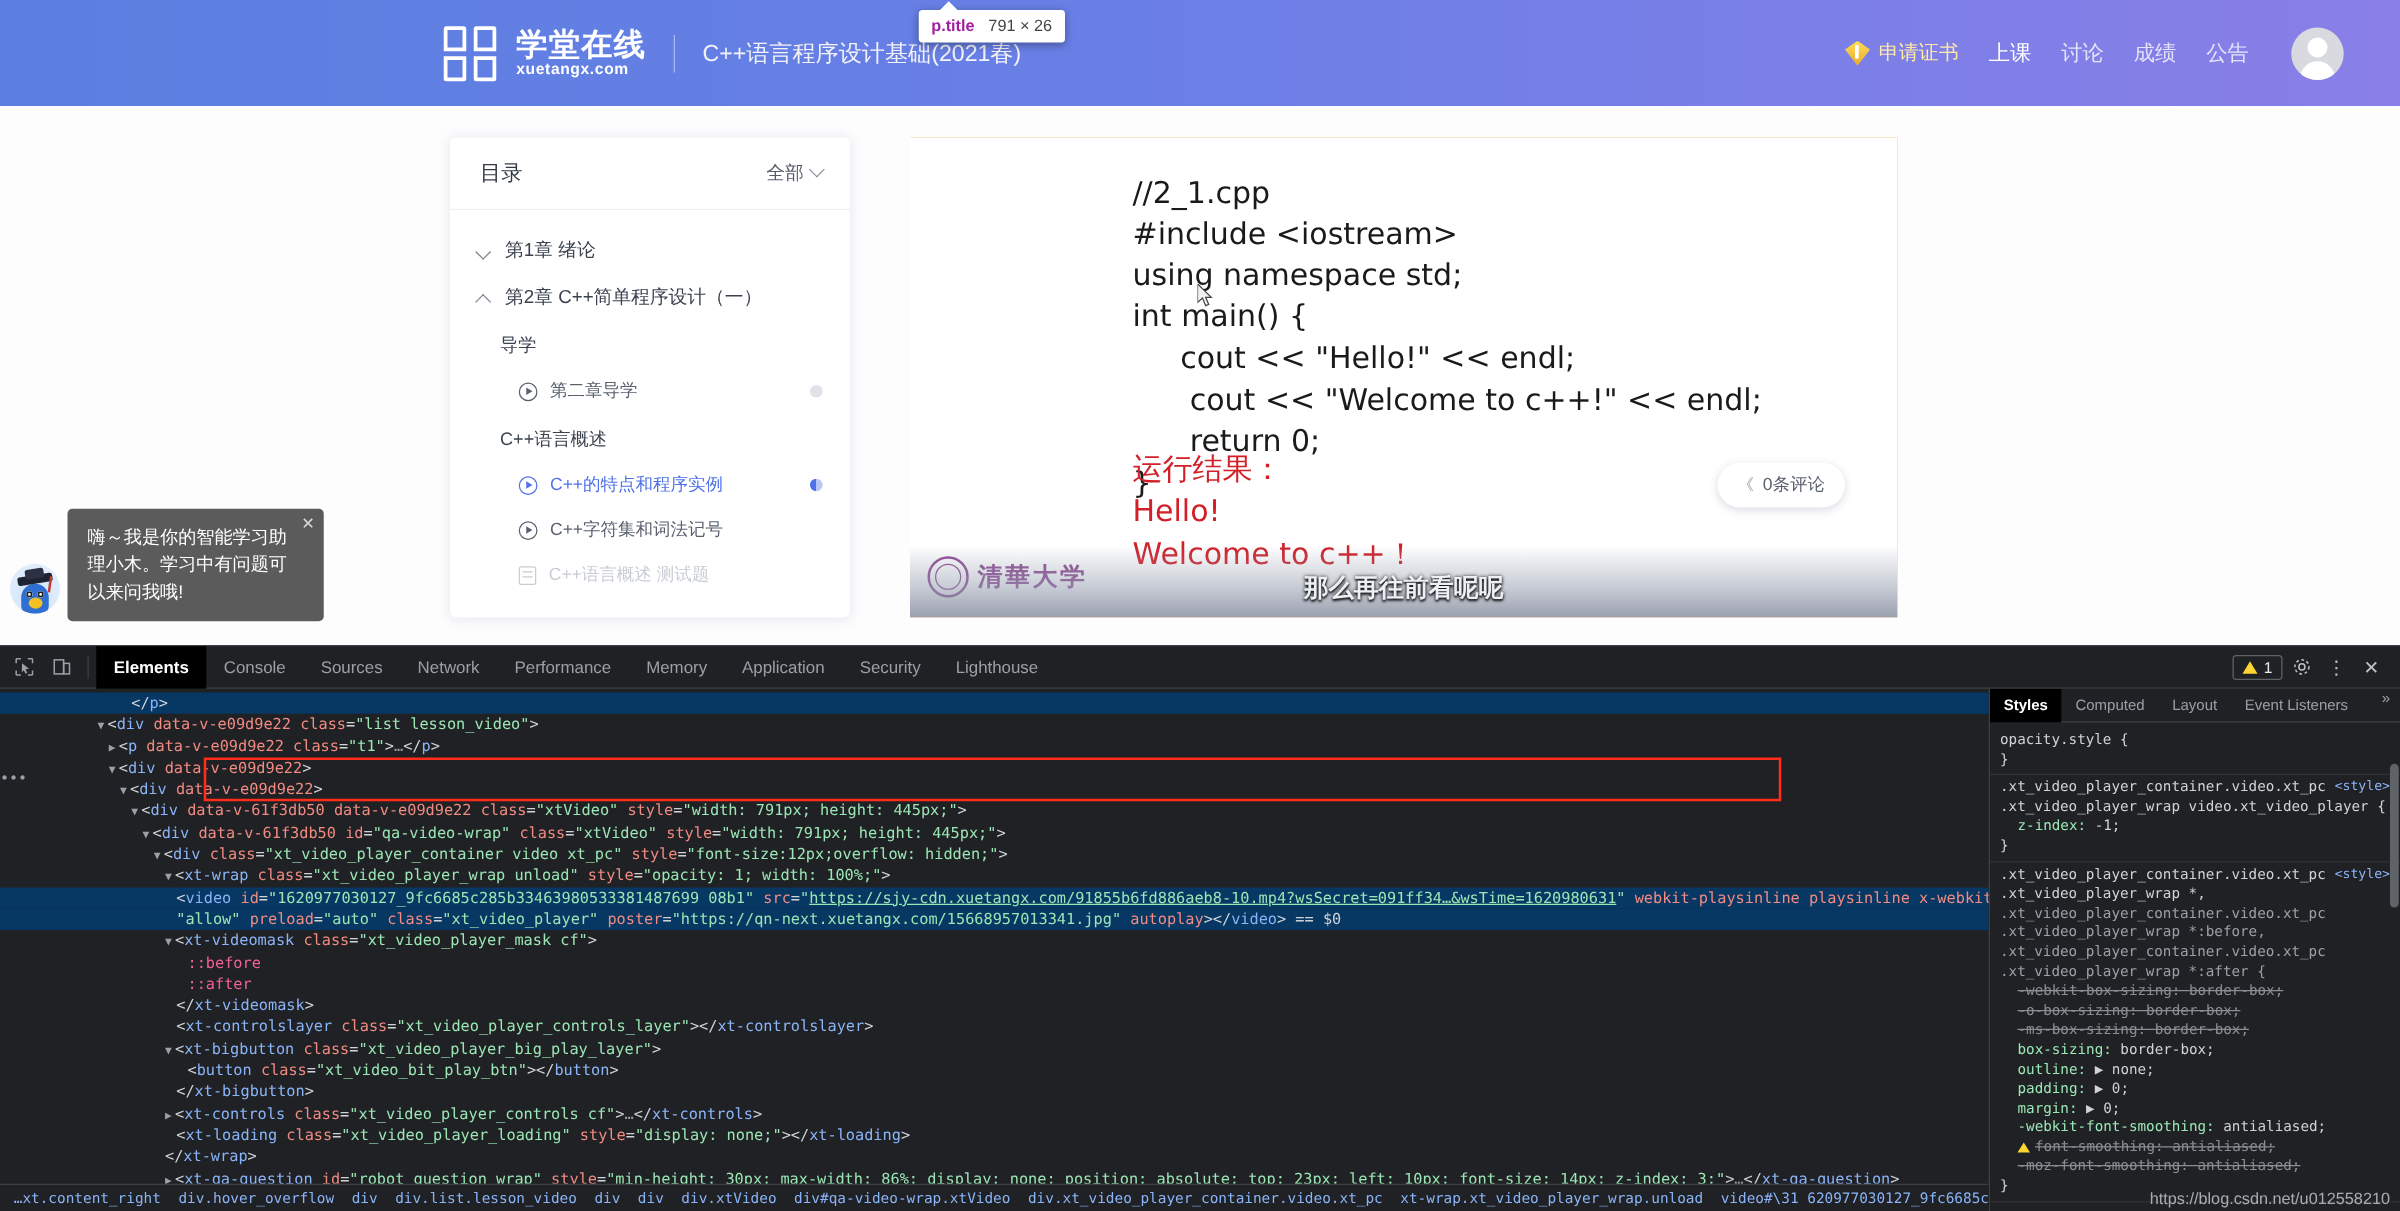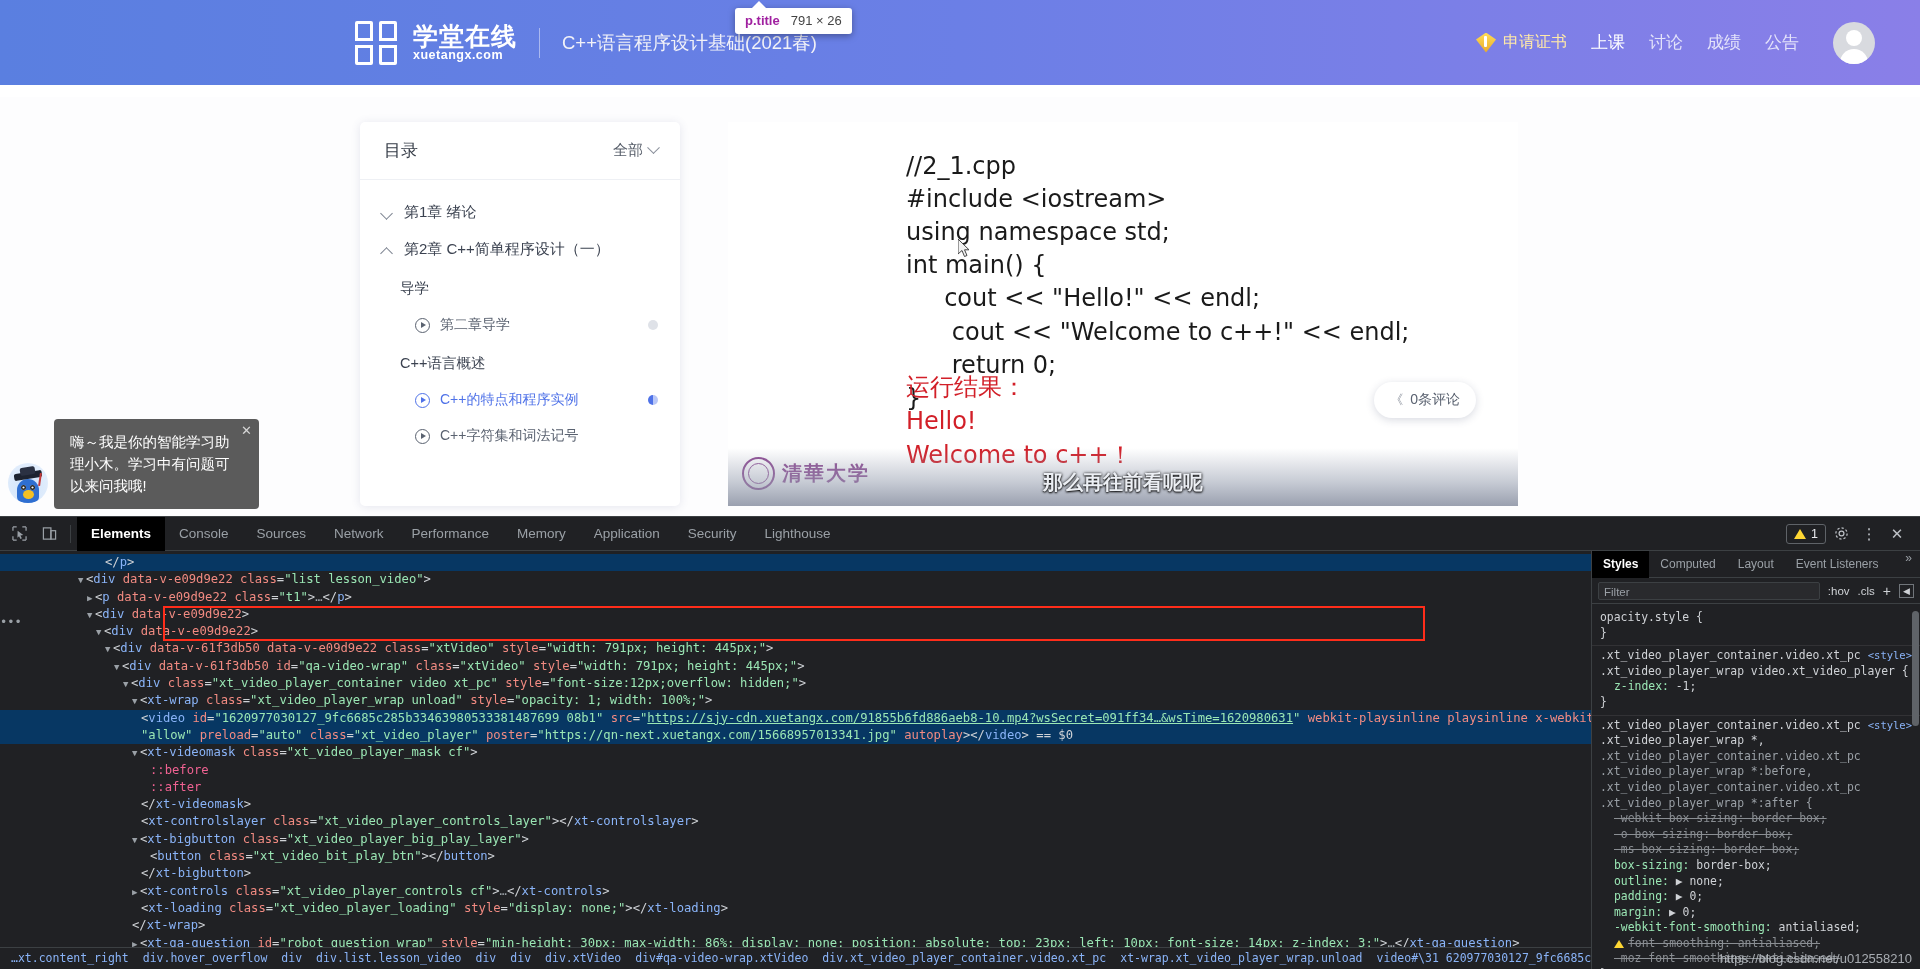--- a/index.html
+++ b/index.html
@@ -85,21 +85,20 @@
   .insp-tip::after {
     content: ""; position: absolute; left: 16px; top: -7px;
     border-left: 8px solid transparent; border-right: 8px solid transparent;
     border-bottom: 8px solid #fff;
   }
 
   
   .content-area {
     position: absolute; left: 0; top: 85px; width: 1920px; height: 431px;
     background: #ffffff;
-    margin-top: 12px;
   }
   .bg-tint {
     position: absolute; left: 0; top: 0; width: 1920px; height: 431px;
     background: #fdfdfe;
   }
 
   
   .toc {
     position: absolute; left: 360px; top: 25px; width: 320px; height: 384px;
     background: #fff; border-radius: 5px;
@@ -473,20 +472,24 @@
           </div>
           <div class="toc-section">C++语言概述</div>
           <div class="toc-leaf active">
             <span class="play-ico"></span>
             <span>C++的特点和程序实例</span>
             <span class="dot-mark half"></span>
           </div>
           <div class="toc-leaf">
             <span class="play-ico"></span>
             <span>C++字符集和词法记号</span>
+          </div>
+          <div class="toc-leaf dim">
+            <span class="quiz-ico"></span>
+            <span>C++语言概述 测试题</span>
           </div>
         </div>
       </div>
 
       <div class="player">
         <div class="slide">
           <div class="code-block">//2_1.cpp
 #include &lt;iostream&gt;
 using namespace std;
 int main() {
@@ -619,27 +622,20 @@
           </div>
       </div>
 
       <div class="styles-pane">
         <div class="st-tabs">
           <div class="st-tab active">Styles</div>
           <div class="st-tab">Computed</div>
           <div class="st-tab">Layout</div>
           <div class="st-tab">Event Listeners</div>
           <div class="st-more">»</div>
-        </div>
-        <div class="st-filterbar">
-          <div class="st-filter-input">Filter</div>
-          <div class="st-hov">:hov</div>
-          <div class="st-hov">.cls</div>
-          <div class="st-plus">+</div>
-          <div class="st-box">◀</div>
         </div>
         <div class="st-rules" id="st-rules">
             <div class="st-rule">
               <div class="st-sel">opacity.style {</div>
               <div class="st-sel">}</div>
             </div>
             <div class="st-rule">
               <span class="st-origin">&lt;style&gt;</span>
               <div class="st-sel">.xt_video_player_container.video.xt_pc .xt_video_player_wrap video.xt_video_player {</div>
               <div class="st-prop">z-index: <span class="st-value">-1;</span></div>

